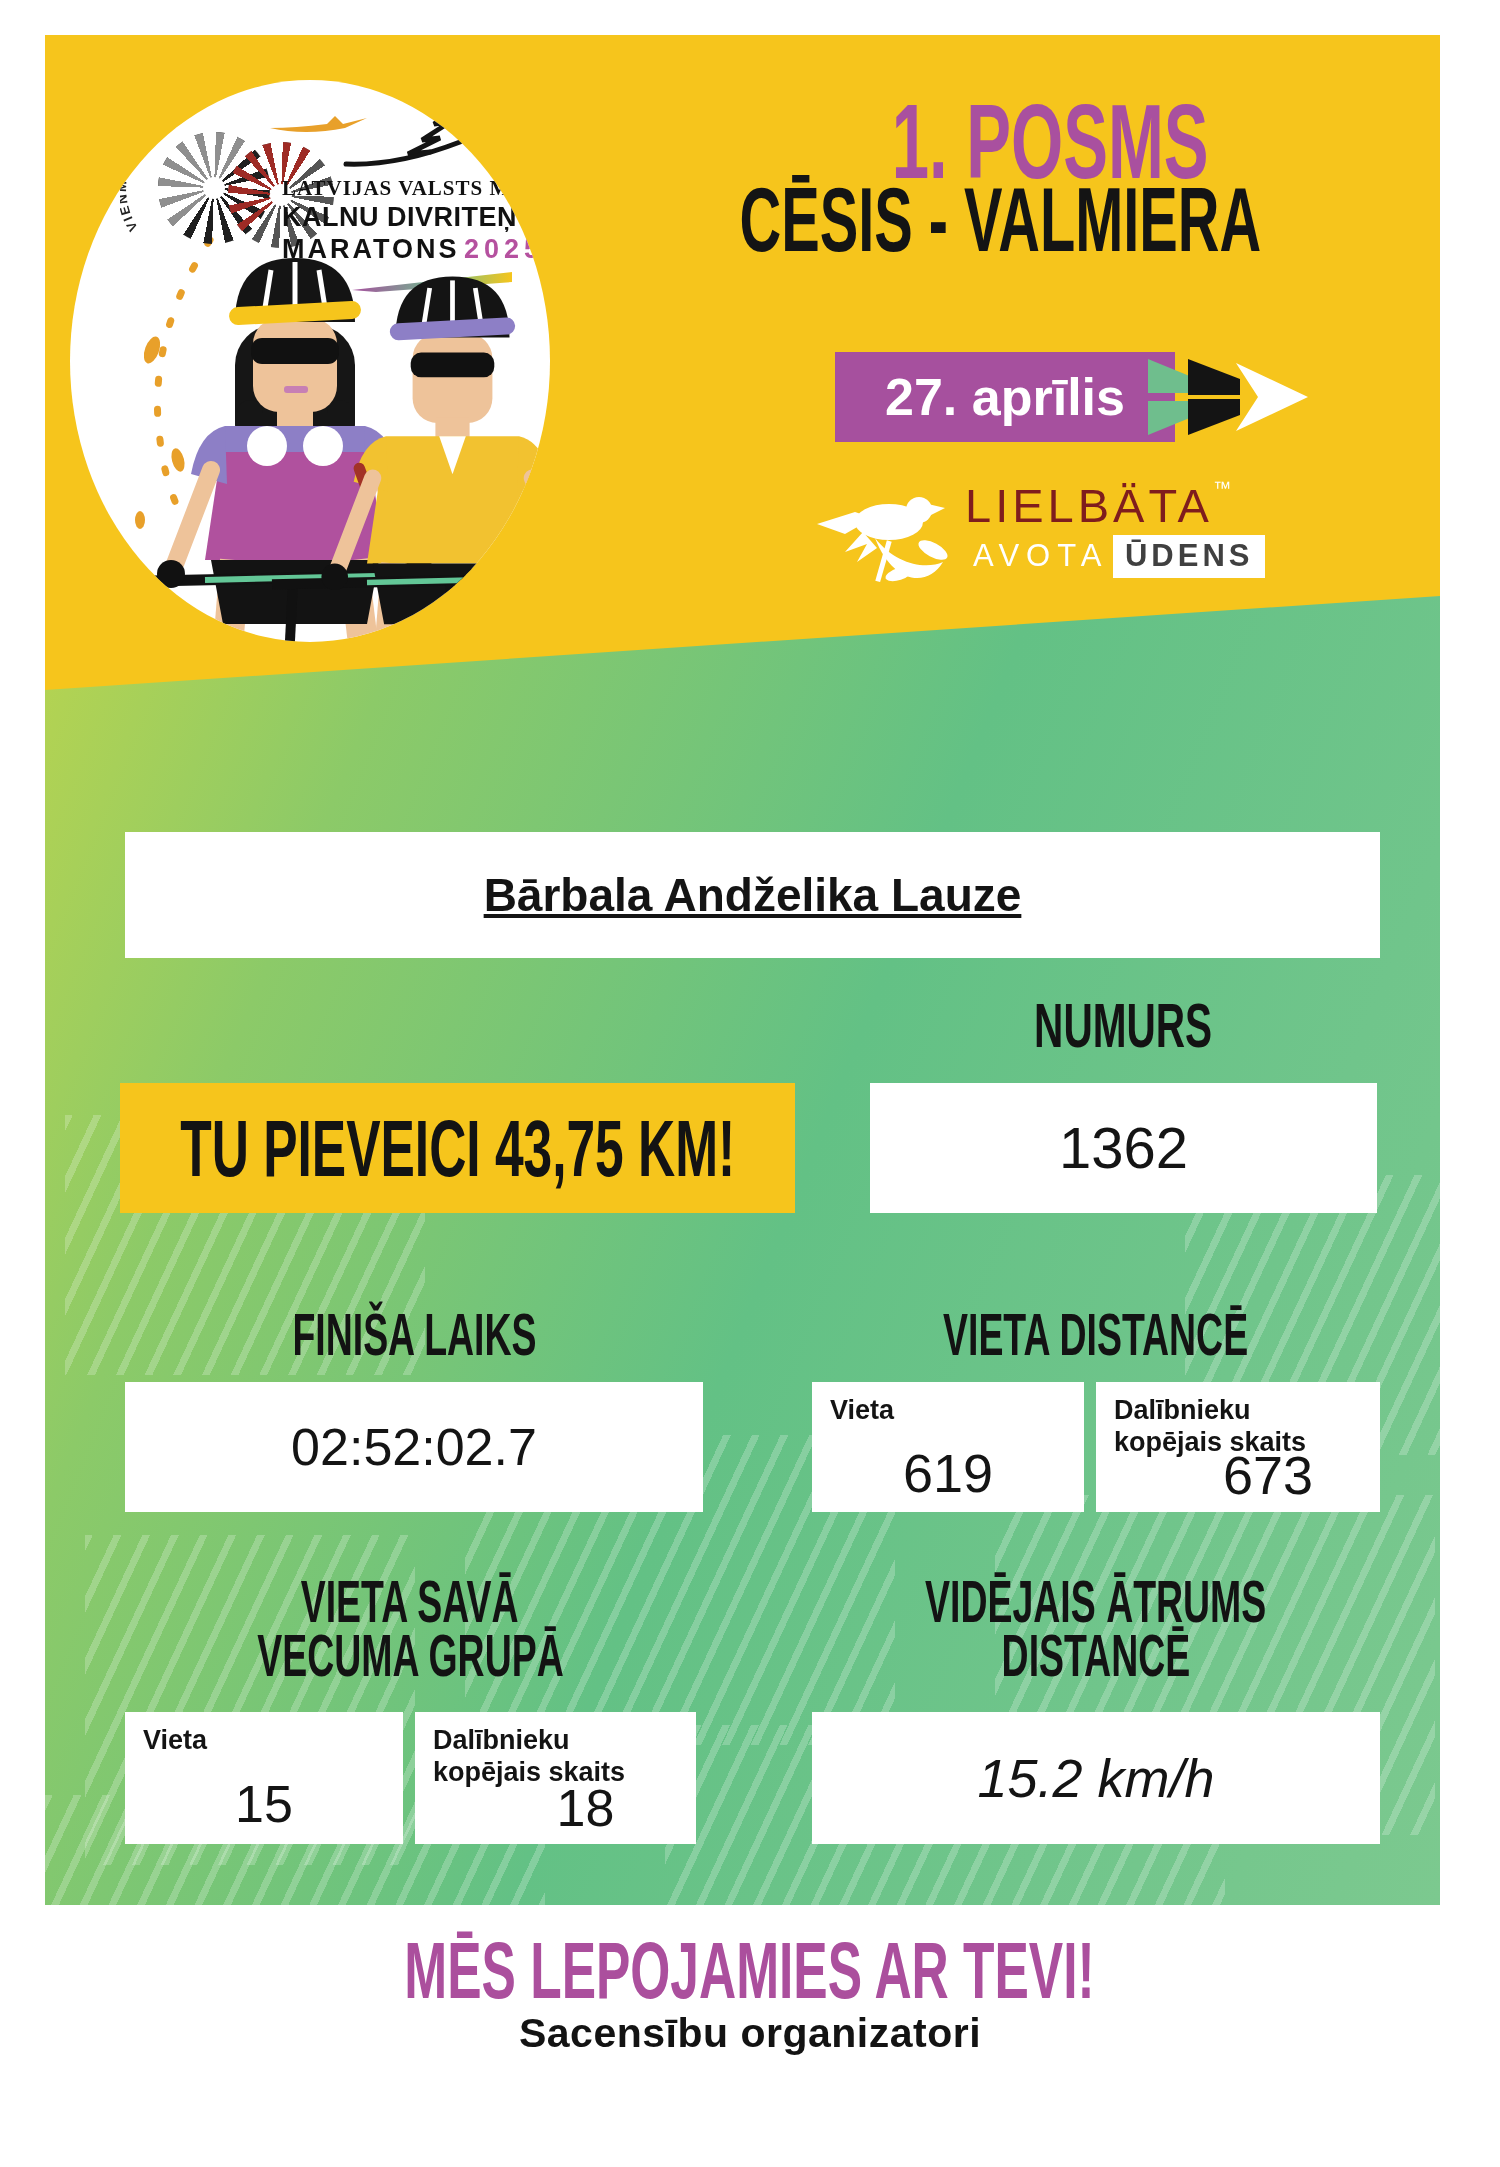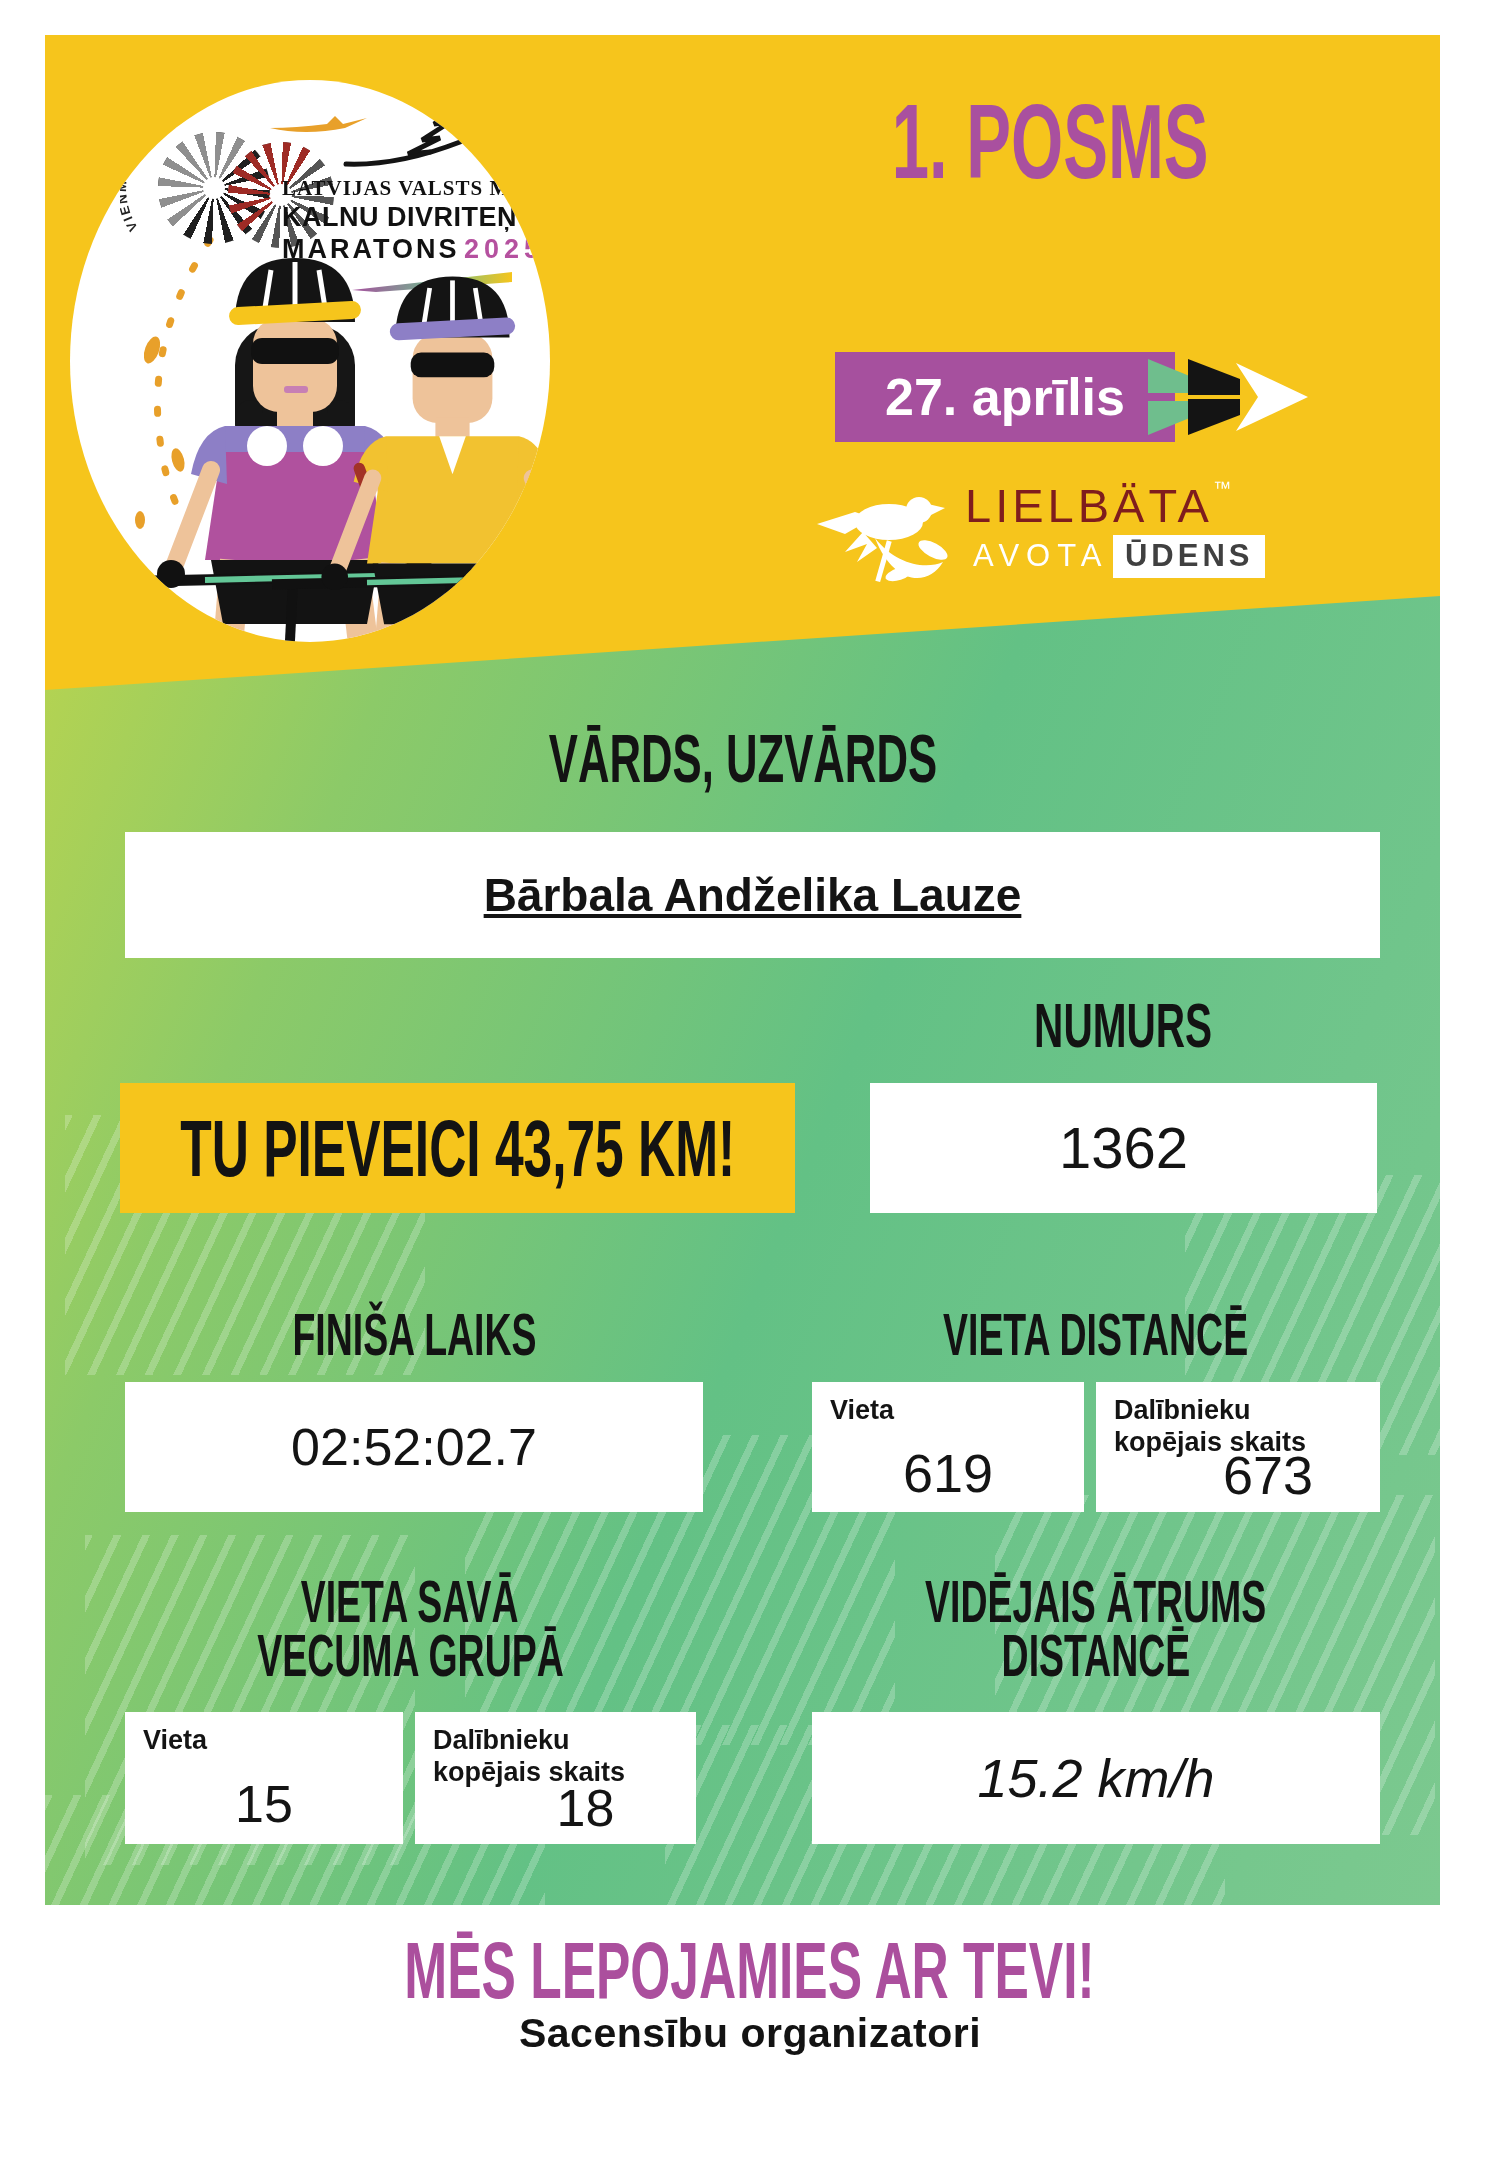--- a/index.html
+++ b/index.html
@@ -48,20 +48,23 @@
 </style>
 </head>
 <body>
 
 <div id="poster">
 
   <div id="yellow" class="abs">
 
     <div class="abs ctr" style="left:560px;top:58px;width:890px;">
       <span class="cond posms">1. POSMS</span>
+    </div>
+    <div class="abs ctr" style="left:510px;top:142px;width:890px;">
+      <span class="cond route">CĒSIS - VALMIERA</span>
     </div>
 
     <div id="badge" class="abs" style="left:790px;top:317px;width:340px;height:90px;">
       <span>27. aprīlis</span>
     </div>
     <svg class="abs" style="left:1095px;top:322px;" width="180" height="80" viewBox="0 0 180 80">
       <polygon points="8,2 52,20 52,36 8,36" fill="#6fbe8d"></polygon>
       <polygon points="8,44 52,44 52,60 8,78" fill="#6fbe8d"></polygon>
       <polygon points="48,2 100,22 100,38 48,38" fill="#141414"></polygon>
       <polygon points="48,42 100,42 100,58 48,78" fill="#141414"></polygon>
@@ -210,23 +213,20 @@
   <div id="green" class="abs">
     <div class="hatch" style="left:20px;top:560px;width:360px;height:260px;"></div>
     <div class="hatch" style="left:420px;top:880px;width:430px;height:310px;"></div>
     <div class="hatch" style="left:950px;top:940px;width:440px;height:340px;"></div>
     <div class="hatch" style="left:40px;top:980px;width:330px;height:330px;"></div>
     <div class="hatch" style="left:1140px;top:620px;width:255px;height:280px;"></div>
     <div class="hatch" style="left:620px;top:1170px;width:560px;height:180px;"></div>
     <div class="hatch" style="left:0px;top:1240px;width:500px;height:110px;"></div>
   </div>
 
-  <div class="abs ctr" style="left:45px;top:728px;width:1395px;">
-    <span class="cond ghead" style="font-size:56px;">VĀRDS, UZVĀRDS</span>
-  </div>
   <div class="wbox" style="left:125px;top:832px;width:1255px;height:126px;">
     <div class="value" style="font-weight:700;font-size:46px;line-height:126px;text-decoration:underline;">Bārbala Andželika Lauze</div>
   </div>
 
   <div class="abs ctr" style="left:870px;top:996px;width:507px;">
     <span class="cond ghead" style="font-size:52px;">NUMURS</span>
   </div>
 
   <div id="kmbox" class="abs" style="left:120px;top:1083px;width:675px;height:130px;">
     <span class="cond km-text">TU PIEVEICI 43,75 KM!</span>

